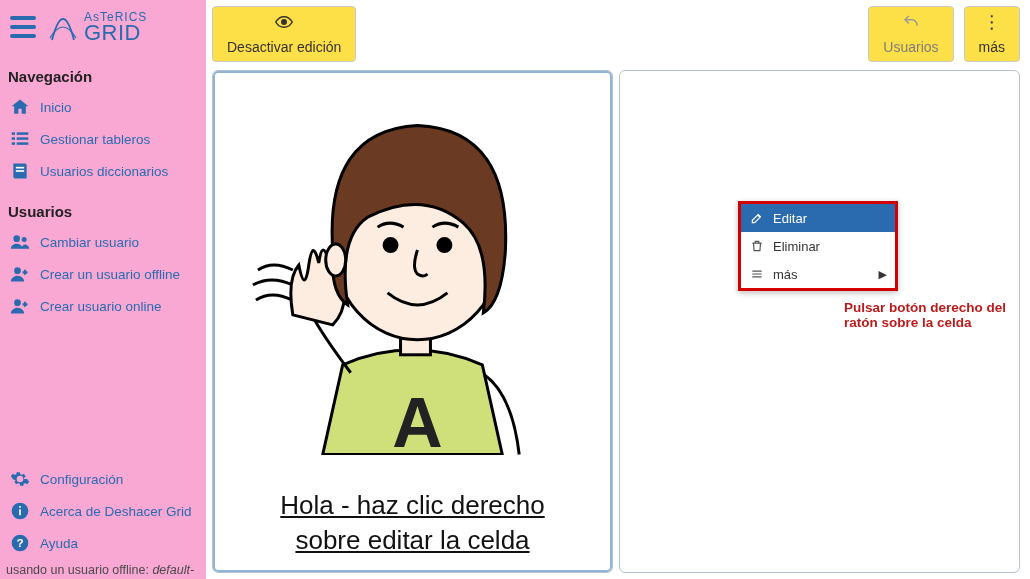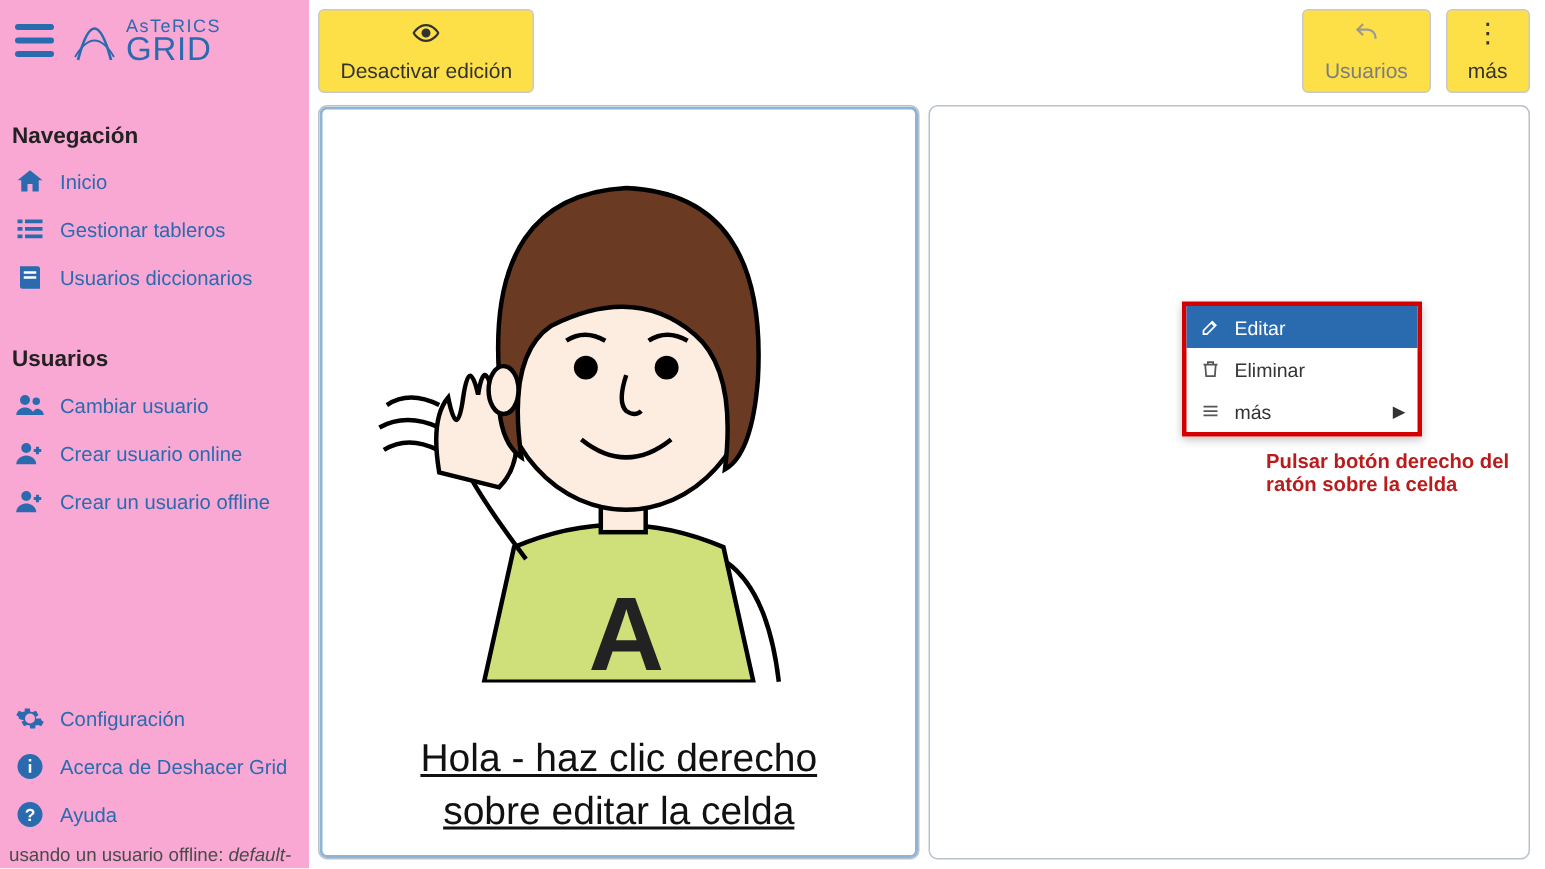--- a/index.html
+++ b/index.html
@@ -8,21 +8,21 @@
 
   
   .sidebar { width:206px; height:100%; background:#f9a8d4; padding:6px 6px 0 6px; display:flex; flex-direction:column; position:relative; }
   .sidebar-top { display:flex; align-items:center; gap:12px; padding:4px 2px 8px 4px; }
   .hamburger { width:26px; height:22px; display:flex; flex-direction:column; justify-content:space-between; cursor:pointer; }
   .hamburger span { display:block; height:4px; background:#2a6baf; border-radius:2px; }
   .logo { display:flex; align-items:center; gap:6px; color:#2a6baf; }
   .logo-text { font-size:22px; font-weight:400; letter-spacing:0.5px; line-height:0.9; }
   .logo-text small { display:block; font-size:12px; letter-spacing:1px; }
 
-  .nav-section { margin-top:24px; }
+  .nav-section { margin-top:10px; }
   .nav-heading { font-size:15px; font-weight:bold; color:#222; padding:6px 2px; }
   .nav-item { display:flex; align-items:center; gap:8px; padding:6px 2px; color:#2a6baf; font-size:13.5px; cursor:pointer; }
   .nav-item .nav-icon { width:24px; height:20px; display:flex; align-items:center; justify-content:center; color:#2a6baf; }
   .nav-item .nav-icon svg { width:22px; height:20px; }
   .sidebar-bottom-group { margin-top:auto; }
   .footer-line { font-size:12.5px; color:#4a4a4a; padding:4px 2px 2px 0; font-style:normal; }
   .footer-line em { font-style:italic; }
 
   
   .main { flex:1; height:100%; display:flex; flex-direction:column; padding:6px 10px 6px 6px; position:relative; }
@@ -36,21 +36,21 @@
 
   .canvas { flex:1; display:flex; gap:6px; min-height:0; }
   .cell { flex:1; border:1px solid #b8c2cc; border-radius:6px; background:#fff; display:flex; flex-direction:column; overflow:hidden; }
   .cell.selected { box-shadow:0 0 0 2px #8fb4d7 inset; }
 
   .cell-image-wrap { flex:1; display:flex; align-items:center; justify-content:center; padding:10px; position:relative; }
   .cell-image-wrap svg { max-width:100%; max-height:100%; }
   .cell-caption { text-align:center; font-size:26px; color:#111; padding:8px 10px 14px 10px; line-height:1.35; font-weight:500;text-decoration:underline; }
 
   
-  .context-menu { position:absolute; left:582px; top:201px; width:160px; border:3px solid #d40000; background:#fff; box-shadow:0 2px 6px rgba(0,0,0,0.25); z-index:50; }
+  .context-menu { position:absolute; left:532px; top:201px; width:160px; border:3px solid #d40000; background:#fff; box-shadow:0 2px 6px rgba(0,0,0,0.25); z-index:50; }
   .context-item { display:flex; align-items:center; gap:8px; padding:6px 8px; font-size:13px; color:#333; cursor:pointer; position:relative; }
   .context-item.selected { background:#2a6baf; color:#fff; }
   .context-item .ci-icon { width:16px; height:16px; display:flex; align-items:center; justify-content:center; }
   .context-item .ci-icon svg { width:14px; height:14px; }
   .context-item .ci-arrow { position:absolute; right:8px; font-size:11px; color:#333; }
 
   .annotation { position:absolute; left:638px; top:300px; color:#b91c1c; font-weight:bold; font-size:13.5px; z-index:40; }
 </style>
 </head>
 <body>
@@ -128,32 +128,32 @@
     </div>
 
     <div class="nav-item">
       <span class="nav-icon">
         <svg viewBox="0 0 24 24" fill="#2a6baf">
             <circle cx="9" cy="8" r="4"></circle>
             <path d="M1 21c0-4 4-7 8-7s8 3 8 7"></path>
             <path d="M18 7v6M15 10h6" stroke="#2a6baf" stroke-width="2.5"></path>
           </svg>
       </span>
-      <span>Crear usuario online</span>
+      <span>Crear un usuario offline</span>
     </div>
 
     <div class="nav-item">
       <span class="nav-icon">
         <svg viewBox="0 0 24 24" fill="#2a6baf">
             <circle cx="9" cy="8" r="4"></circle>
             <path d="M1 21c0-4 4-7 8-7s8 3 8 7"></path>
             <path d="M18 7v6M15 10h6" stroke="#2a6baf" stroke-width="2.5"></path>
           </svg>
       </span>
-      <span>Crear un usuario offline</span>
+      <span>Crear usuario online</span>
     </div>
   </div>
 
   <div class="nav-section sidebar-bottom-group">
     <div class="nav-item">
       <span class="nav-icon">
         <svg viewBox="0 0 24 24" fill="#2a6baf">
             <path d="M12 8a4 4 0 1 0 0 8 4 4 0 0 0 0-8zm9 4a7 7 0 0 1-.1 1.2l2.1 1.6-2 3.4-2.5-1a7 7 0 0 1-2 .1l-.4 2.7h-4l-.4-2.7a7 7 0 0 1-2-.1l-2.5 1-2-3.4 2.1-1.6A7 7 0 0 1 3 12a7 7 0 0 1 .1-1.2L1 9.2l2-3.4 2.5 1a7 7 0 0 1 2-.1L7.9 4h4l.4 2.7a7 7 0 0 1 2 .1l2.5-1 2 3.4-2.1 1.6c.1.4.1.8.1 1.2z"></path>
           </svg>
       </span>

